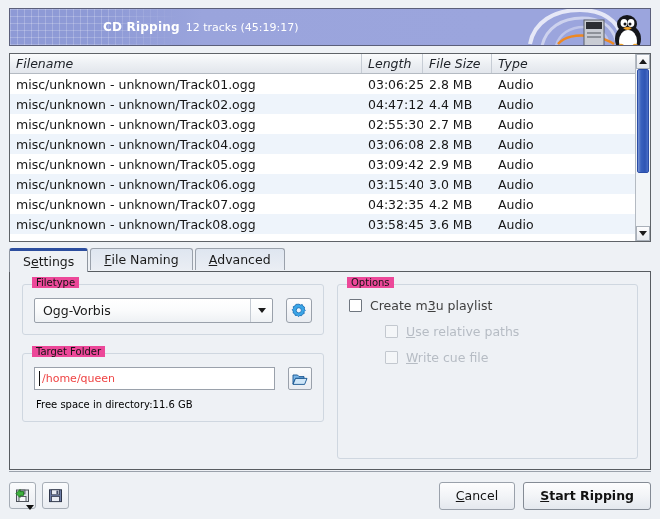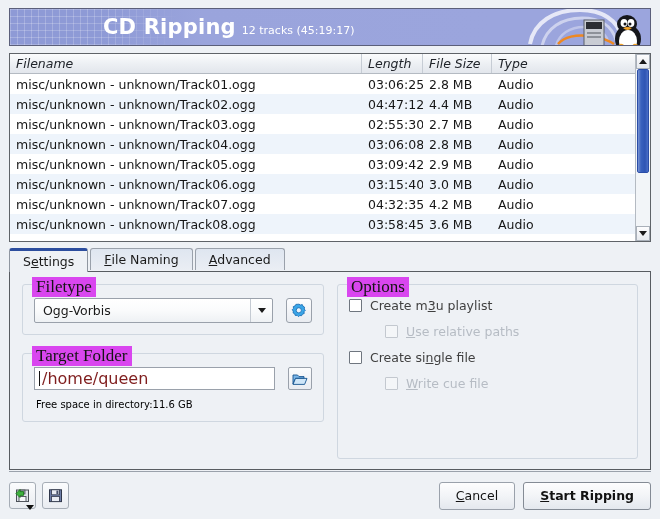--- a/index.html
+++ b/index.html
@@ -49,21 +49,21 @@
   .header-text {
     position: relative;
     margin-left: 93px;
     display: flex;
     align-items: baseline;
     gap: 6px;
     z-index: 2;
   }
   .header-title {
     color: #ffffff;
-    font-size: 21px;
+    font-size: 12px;
     font-weight: bold;
     letter-spacing: 0.2px;
   }
   .header-sub {
     color: #ffffff;
     font-size: 11px;
   }
   .header-art {
     position: absolute;
     right: 0; top: 0;
@@ -211,25 +211,24 @@
   .grp {
     border: 1px solid #cfd7e0;
     border-radius: 3px;
     position: relative;
     padding: 13px 11px 11px 11px;
     background: transparent;
   }
   .grp > legend, .grp-title {
     position: absolute;
     top: -8px; left: 9px;
-    background: #d946ef;
+    background: #ec4899;
     padding: 0 4px;
-    font-size: 17px;
+    font-size: 10px;
     color: #141414;
-    font-family: Liberation Serif, serif;
   }
 
   .col-left  { width: 302px; flex: none; display: flex; flex-direction: column; gap: 18px; }
   .col-right { flex: 1; display: flex; flex-direction: column; }
 
   
   .rowline { display: flex; align-items: center; gap: 13px; }
   .combo {
     flex: 1;
     height: 25px;
@@ -264,22 +263,22 @@
 
   
   .textinput {
     flex: 1;
     height: 23px;
     border: 1px solid #9aa1ab;
     background: #ffffff;
     display: flex;
     align-items: center;
     padding-left: 5px;
-    font-size: 16px;
-    color: #7f1d1d;
+    font-size: 11px;
+    color: #ef4444;
     position: relative;
   }
   .caret {
     position: absolute; left: 4px; top: 3px; bottom: 3px;
     width: 1px; background: #111;
   }
   .iconbtn-sm {
     width: 24px; height: 23px; flex: none;
     border: 1px solid #9aa1ab;
     border-radius: 2px;
@@ -528,24 +527,20 @@
         <span class="grp-title">Options</span>
         <div id="options-list">
             <div class="cbrow">
               <span class="cbox"></span>
               <span class="cblabel">Create m<u>3</u>u playlist</span>
             </div>
             <div class="cbrow indent disabled">
               <span class="cbox"></span>
               <span class="cblabel"><u>U</u>se relative paths</span>
             </div>
-            <div class="cbrow">
-              <span class="cbox"></span>
-              <span class="cblabel">Create si<u>n</u>gle file</span>
-            </div>
             <div class="cbrow indent disabled">
               <span class="cbox"></span>
               <span class="cblabel"><u>W</u>rite cue file</span>
             </div>
           </div>
       </div>
     </div>
 
   </div>
 

